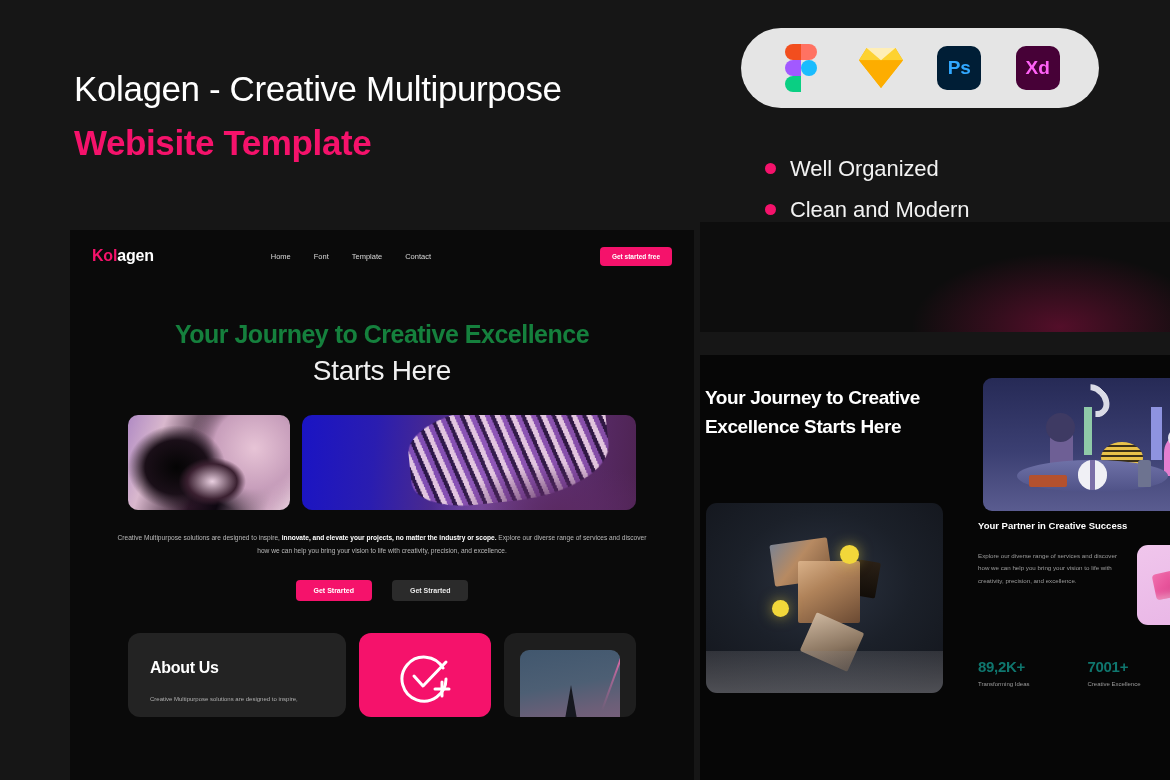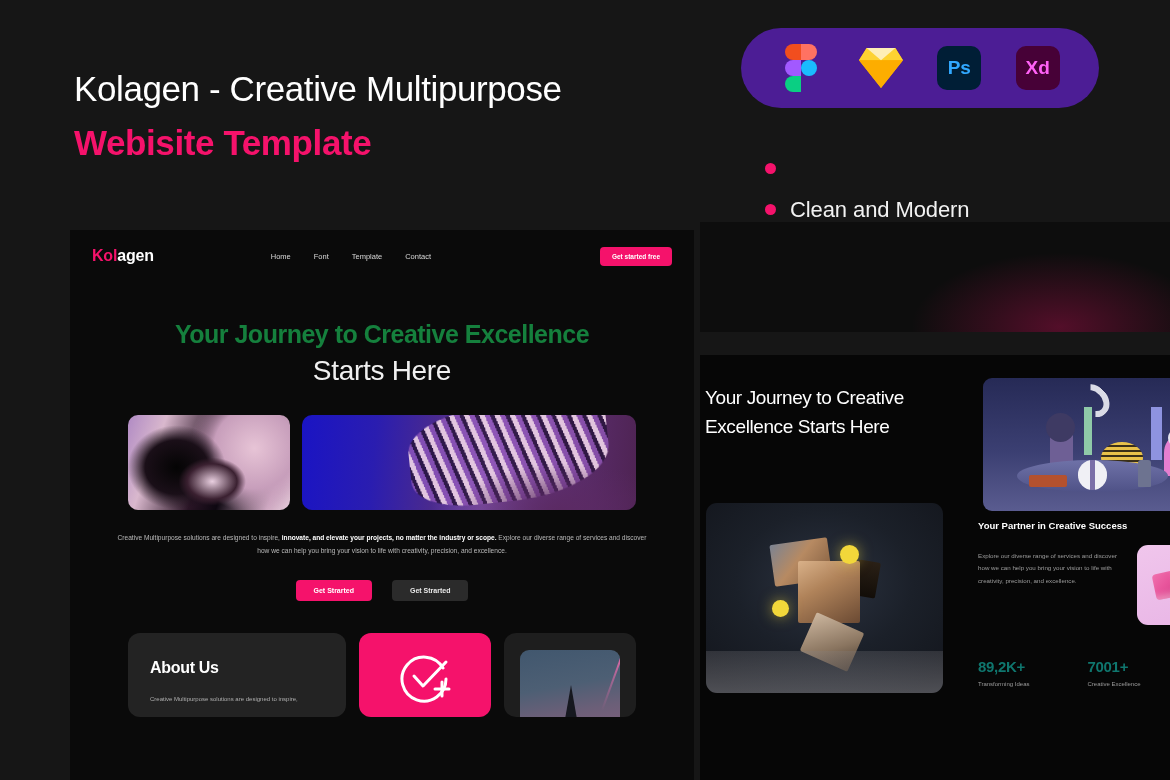--- a/index.html
+++ b/index.html
@@ -19,21 +19,21 @@
   }
   .headline .line2 {
     font-size:35px; font-weight:700; color:#f5126b;
     letter-spacing:-0.4px; line-height:46px; margin-top:8px; white-space:nowrap;
   }
 
   
   .icon-pill {
     position:absolute; left:741px; top:28px;
     width:358px; height:80px; border-radius:40px;
-    background:#4c1d95;
+    background:#e5e5e5;
     display:flex; align-items:center; justify-content:space-around;
     padding:17px 22px;
   }
   .app-icon { width:44px; height:44px; position:relative; flex:0 0 auto; }
 
   
   .ico-figma { width:34px; height:48px; position:relative; }
   .ico-figma i { position:absolute; display:block; }
   .f-tl { width:16px;height:16px;border-radius:8px 0 0 8px;background:#f24e1e;left:0;top:0; }
   .f-tr { width:16px;height:16px;border-radius:0 8px 8px 0;background:#ff7262;left:16px;top:0; }
@@ -163,21 +163,21 @@
     transform:rotate(20deg);
   }
 
   
   .mock2 {
     position:absolute; left:700px; top:355px; width:470px; height:425px;
     background:#060606; overflow:hidden;
   }
   .m2-head {
     position:absolute; left:5px; top:28px; width:250px;
-    font-size:19px; font-weight:400; line-height:29px; letter-spacing:-0.4px; color:#fff;
+    font-size:19px; font-weight:700; line-height:29px; letter-spacing:-0.4px; color:#fff;
   }
   .m2-cubes {
     position:absolute; left:6px; top:148px; width:237px; height:190px;
     border-radius:11px; overflow:hidden;
     background:radial-gradient(ellipse 160px 130px at 50% 42%, #2b3240 0%, #1b2029 55%, #14171e 100%);
   }
   .cube { position:absolute; border-radius:2px; }
   .cb1 { left:66px; top:38px; width:58px; height:42px;
         background:linear-gradient(135deg,#7b8392 0%, #b78a62 45%, #7d5a3e 100%); transform:rotate(-8deg); }
   .cb2 { left:92px; top:58px; width:62px; height:62px;
@@ -278,20 +278,21 @@
   </div>
 
   <div class="app-icon tile tile-xd">
     <span>Xd</span>
   </div>
 </div>
 
 <div class="features">
   <div class="feat">
     <span class="dot"></span>
+    <span class="ftxt">Well Organized</span>
   </div>
   <div class="feat">
     <span class="dot"></span>
     <span class="ftxt">Clean and Modern</span>
   </div>
   <div class="feat">
     <span class="dot"></span>
     <span class="ftxt">Easy Customize</span>
   </div>
   <div class="feat">

